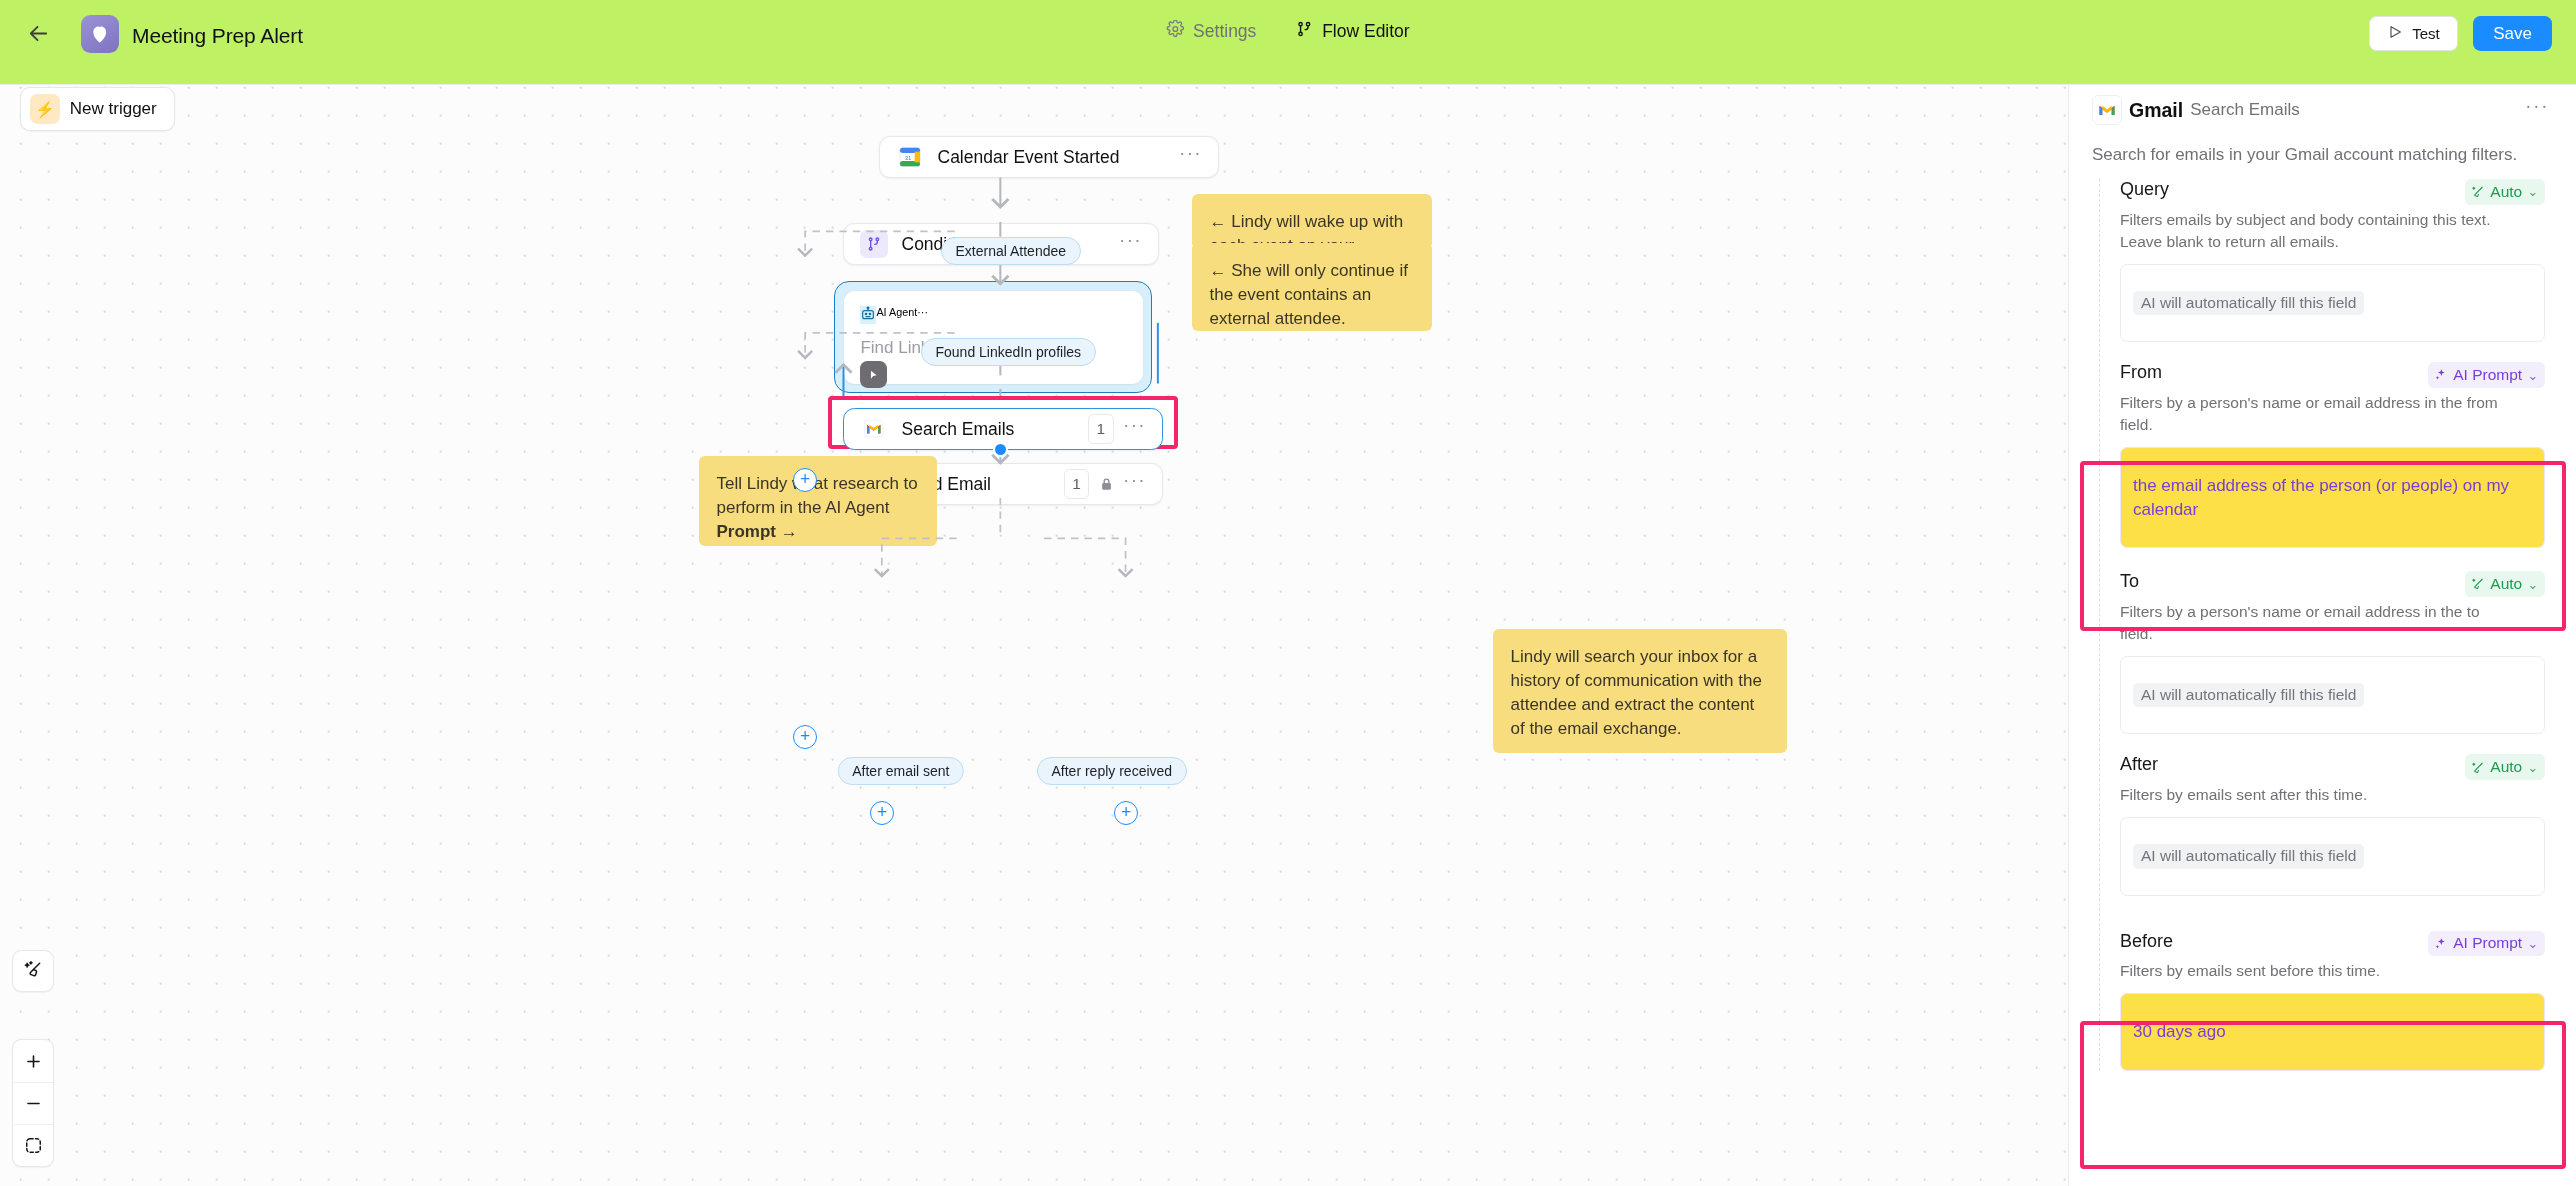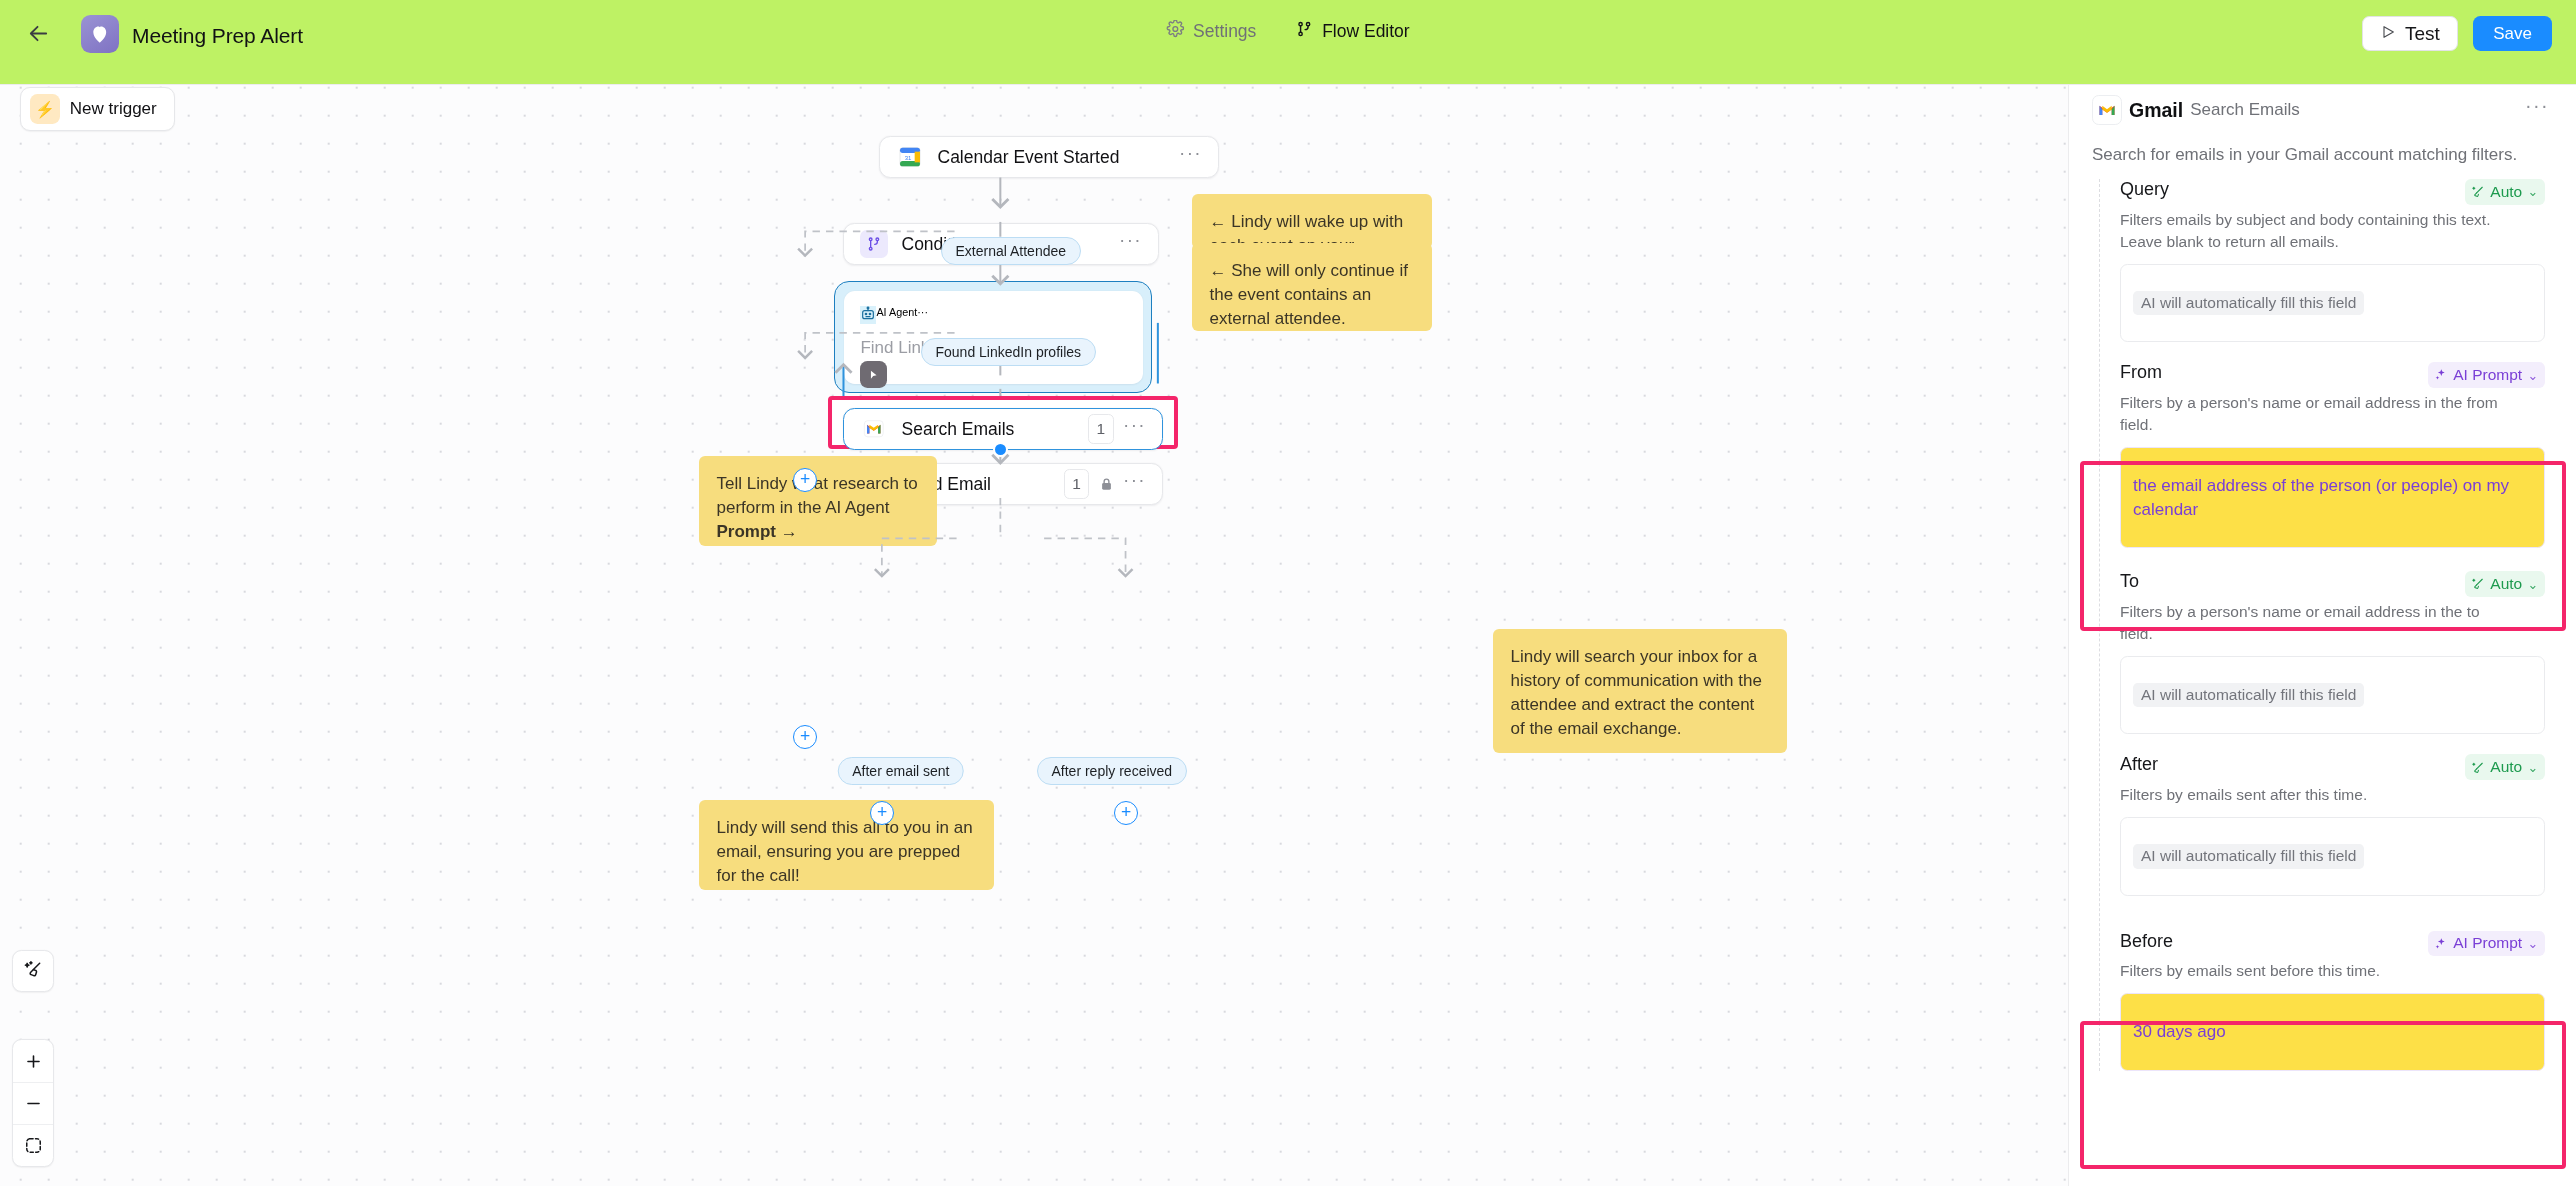--- a/index.html
+++ b/index.html
@@ -47,21 +47,21 @@
   }
   .nav-item.muted { color: #6f7177; }
   .nav-item.active { color: #111114; }
   .topbar-right {
     position: absolute; right: 24px; top: 16px;
     display: flex; align-items: center; gap: 15px;
   }
   .btn-test {
     height: 35px; padding: 0 17.5px;
     border: 0.7px solid #e2e3e6; border-radius: 7.4px;
-    background: #fff; color: #16171a; font-size: 19px;
+    background: #fff; color: #16171a; font-size: 15px;
     display: flex; align-items: center; gap: 8.8px; cursor: pointer;
   }
   .btn-save {
     height: 35px; padding: 0 20px;
     border: none; border-radius: 7.4px;
     background: #1a8cff; color: #fff; font-size: 17px;
     display: flex; align-items: center; justify-content: center; cursor: pointer;
   }
 
   
@@ -493,23 +493,20 @@
   </div>
 
   <div class="sticky" style="left:699px; top:389px; width:238px; height:90px;">
     <span>Tell Lindy what research to perform in the AI Agent </span><b>Prompt →</b>
   </div>
 
   <div class="sticky" style="left:1493px; top:562px; width:294px; height:124px;">
     <span>Lindy will search your inbox for a history of communication with the attendee and extract the content of the email exchange.</span>
   </div>
 
-  <div class="sticky" style="left:699px; top:733px; width:295px; height:90px;">
-    <span>Lindy will send this all to you in an email, ensuring you are prepped for the call!</span>
-  </div>
 
   <div class="tool-single">
     <span>
       <svg width="20" height="20" viewBox="0 0 24 24" fill="none" stroke="#16171a" stroke-width="1.8" stroke-linecap="round" stroke-linejoin="round">
         <path d="M20 4 L12.5 11.5"></path>
           <path d="M12.5 11.5 L9 15 c-.8.8-.4 2.2.7 2.6l3.3 1.2c.9.3 1.9-.2 2.2-1.1l1-3.2c.3-1-.5-2-1.5-2.2z"></path>
         <path d="M5 4 l.6 1.6 L7.2 6.2 l-1.6.6 L5 8.4 l-.6-1.6 L2.8 6.2 l1.6-.6z"></path>
         <path d="M9.5 2 l.4 1 1 .4 -1 .4 -.4 1 -.4-1 -1-.4 1-.4z"></path>
       </svg>
     </span>

